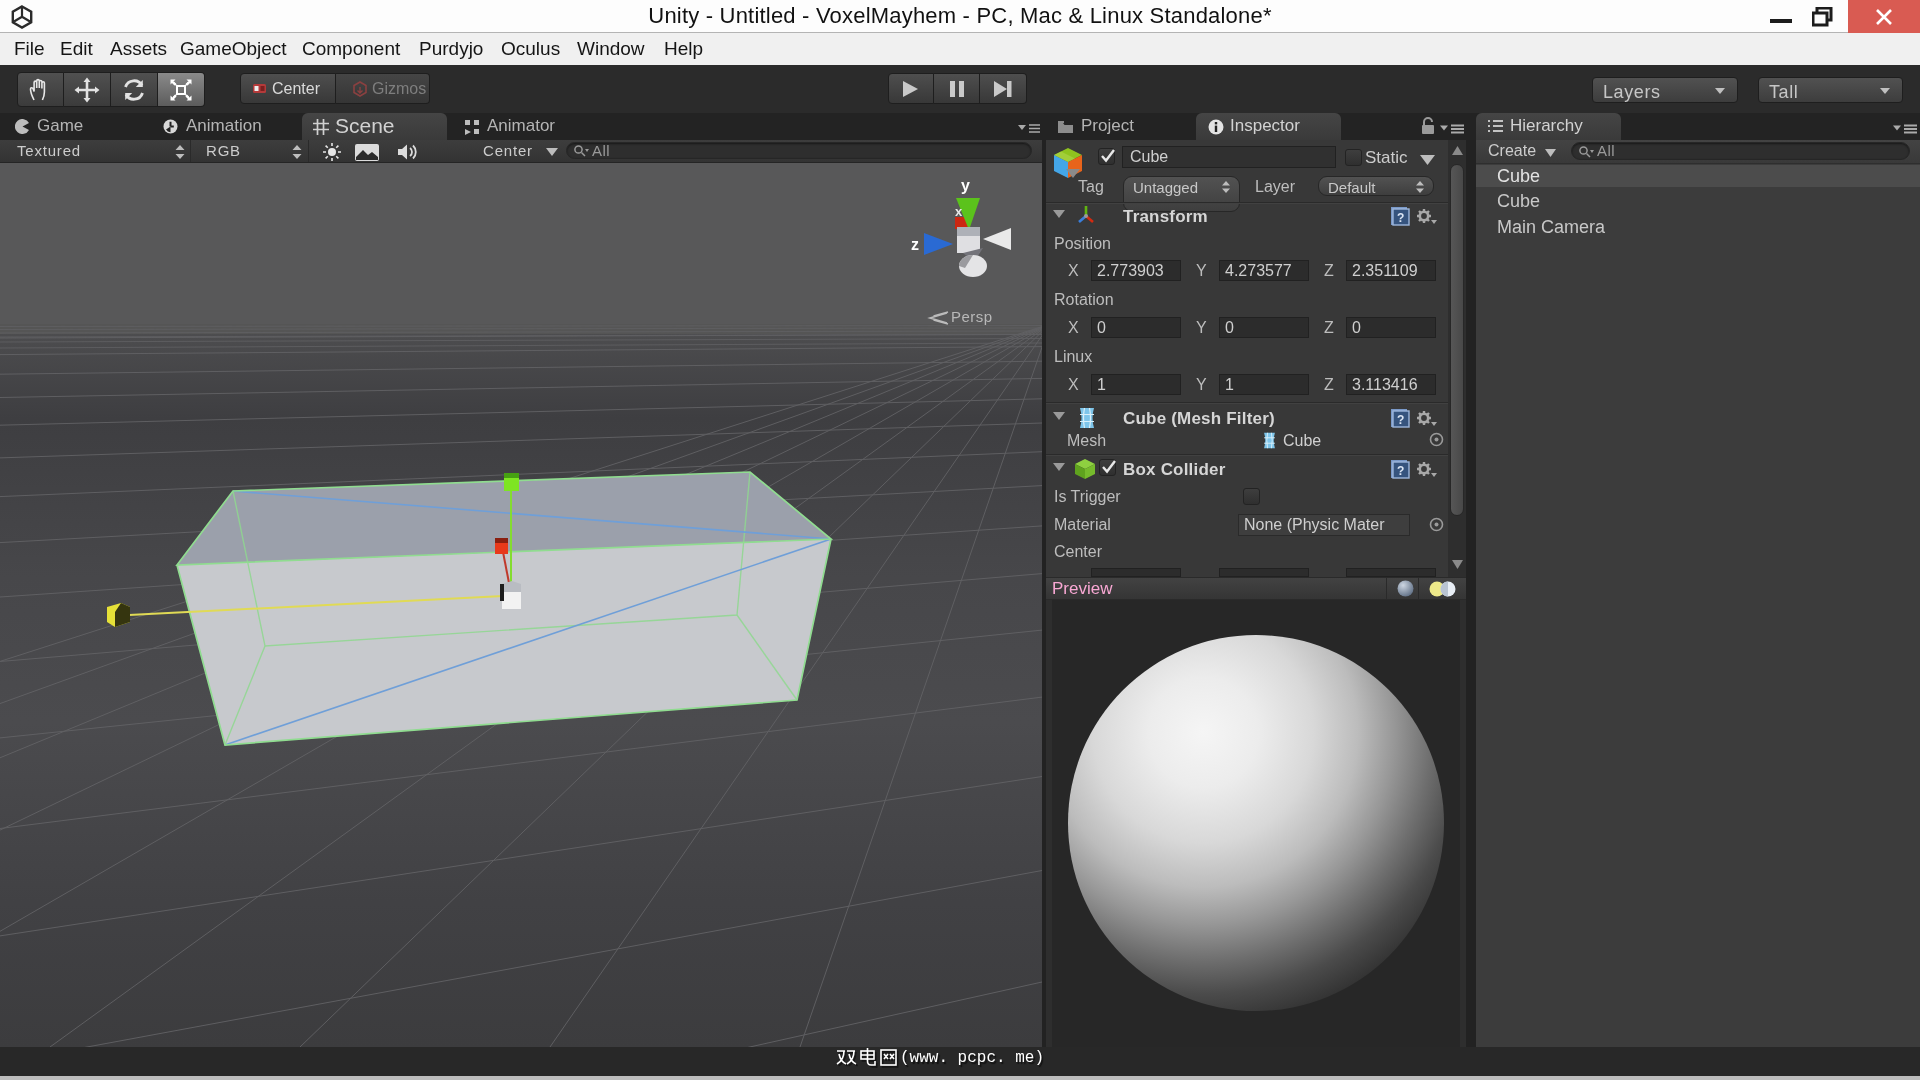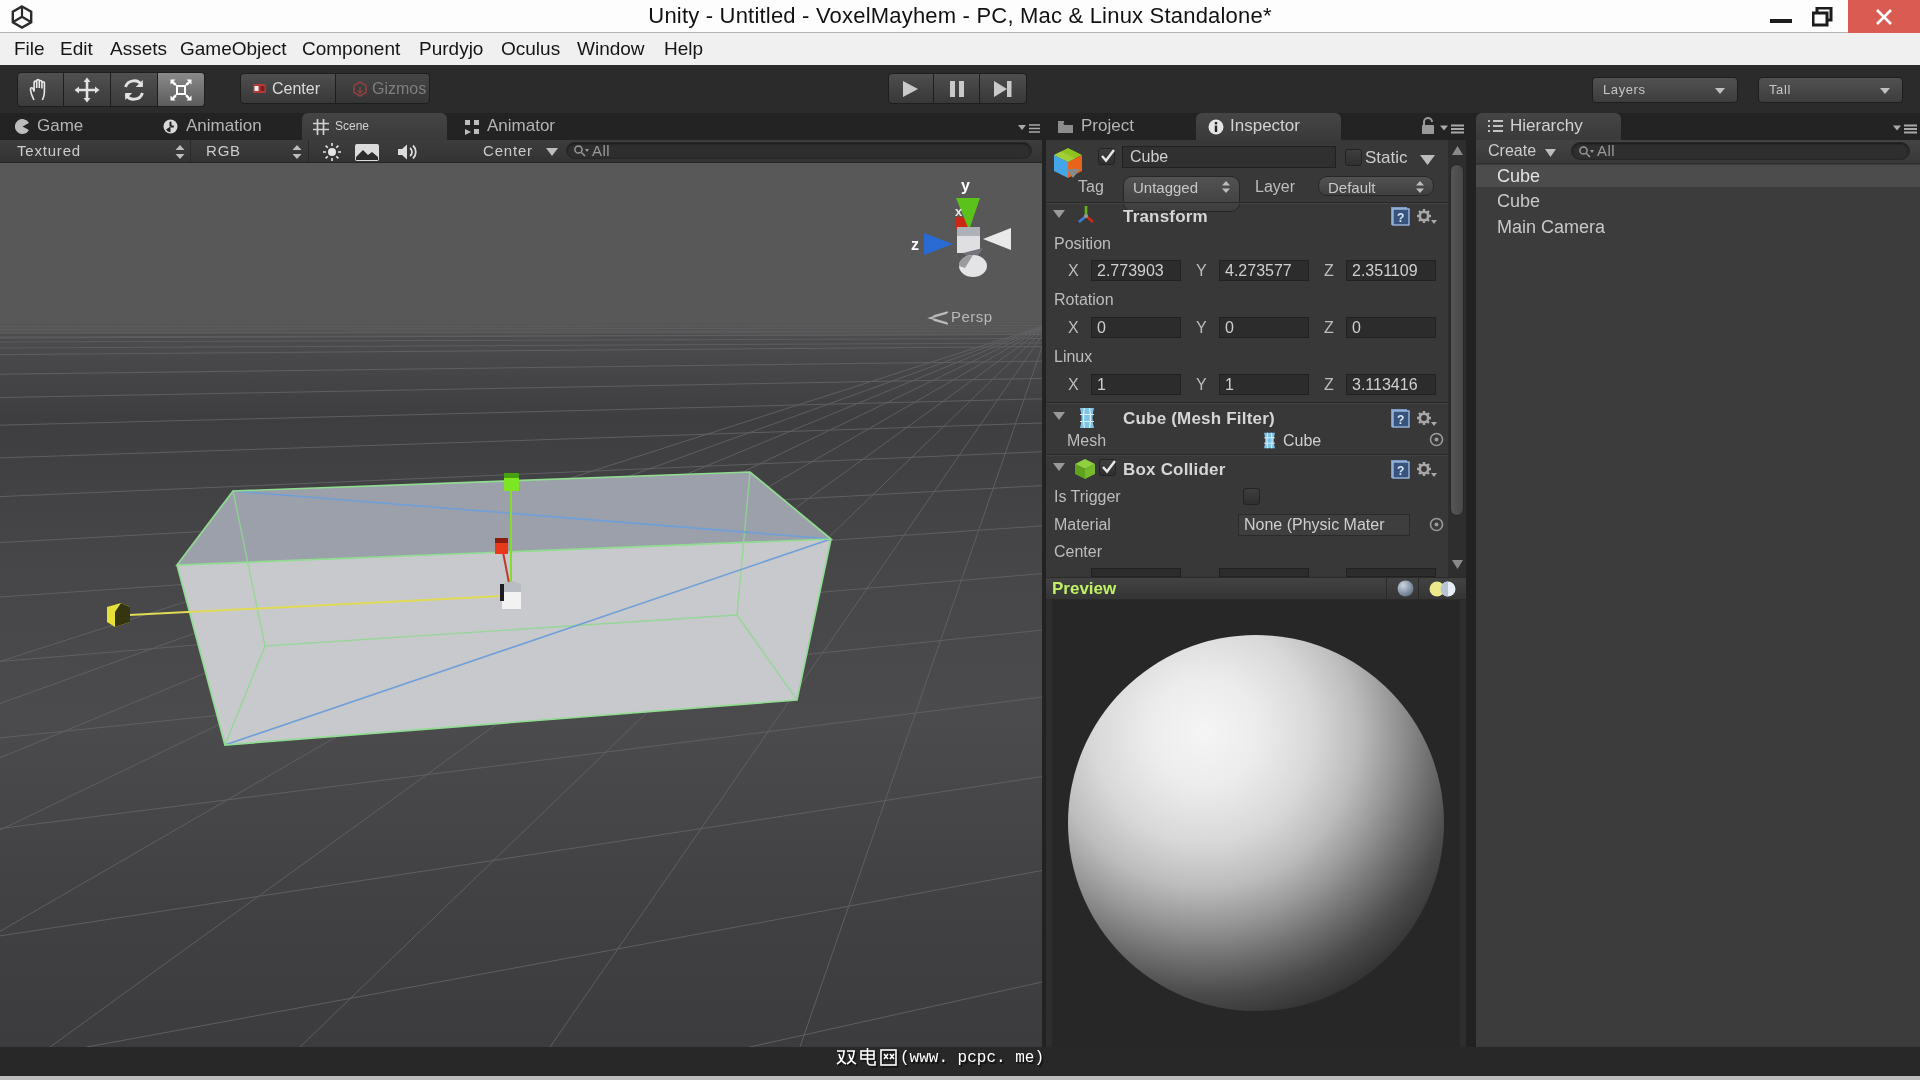--- a/index.html
+++ b/index.html
@@ -14,21 +14,21 @@
 
 #menubar{left:0;top:33px;width:1920px;height:32px;background:#f0f0f0}
 .menuitem{top:38px;font-size:19px;color:#151515}
 
 #toolbar{left:0;top:65px;width:1920px;height:48px;background:#2b2b2b}
 .tbtn{top:72px;height:35px;background:linear-gradient(#505050,#3b3b3b);border:1px solid #1e1e1e;border-left:none}
 .tbtn.first{border-left:1px solid #1e1e1e;border-radius:4px 0 0 4px}
 .tbtn.last{border-radius:0 4px 4px 0}
 .tbtn.sel{background:linear-gradient(#8a8a8a,#5c5c5c)}
 .pbtn{top:73px;height:31px;background:linear-gradient(#4e4e4e,#383838);border:1px solid #1e1e1e;border-left:none}
-.drop{top:77px;height:26px;background:linear-gradient(#515151,#3d3d3d);border:1px solid #1e1e1e;border-radius:4px;color:#c6c6c6;font-size:13px;letter-spacing:.6px}
+.drop{top:77px;height:26px;background:linear-gradient(#515151,#3d3d3d);border:1px solid #1e1e1e;border-radius:4px;color:#c6c6c6;font-size:18px;letter-spacing:.6px}
 .drop .lbl{position:absolute;left:10px;top:4px}
 .drop .arr{position:absolute;width:0;height:0;border:5px solid transparent;border-top:6px solid #c0c0c0;right:12px;top:10px}
 
 #tabstrip{left:0;top:113px;width:1920px;height:27px;background:#232323}
 .tab{top:113px;height:27px;line-height:26px;font-size:17px;color:#b4b4b4}
 .tab.active{background:linear-gradient(#454545,#3a3a3a);border-radius:6px 6px 0 0;color:#cecece}
 .tabicon{position:absolute}
 
 #scenebar{left:0;top:140px;width:1042px;height:23px;background:linear-gradient(#3d3d3d,#333333);border-bottom:1px solid #252525;color:#cccccc;font-size:15px;letter-spacing:.8px}
 .sep{position:absolute;top:0;width:1px;height:22px;background:#2a2a2a}
@@ -160,21 +160,21 @@
       <circle cx="7.5" cy="7.5" r="7" fill="#d8d8d8"></circle>
       <path d="M7.5 7.5 V2.8 M7.5 7.5 H10.8" stroke="#222" stroke-width="2" fill="none"></path>
       <path d="M7.5 7.5 L3 10.5 A5.8 5.8 0 0 0 7.5 13.3 Z" fill="#222"></path>
     </svg>
 <div class="tab abs" style="left:186px">Animation</div>
 <svg class="tabicon" style="left:312px;top:118px" width="18" height="18" viewBox="0 0 18 18">
       <g stroke="#d0d0d0" stroke-width="1.7">
         <path d="M5.5 1 V17 M11.5 1 V17 M1 5.5 H17 M1 11.5 H17"></path>
       </g>
     </svg>
-<div class="abs" style="left:335px;top:113px;height:27px;font-size:12px;color:#d2d2d2;line-height:26px">Scene</div>
+<div class="abs" style="left:335px;top:113px;height:27px;font-size:21px;color:#d2d2d2;line-height:26px">Scene</div>
 <svg class="tabicon" style="left:464px;top:119px" width="16" height="16" viewBox="0 0 16 16">
       <g fill="#bdbdbd">
         <rect x="1" y="1" width="5" height="5"></rect>
         <rect x="10" y="1" width="5" height="5"></rect>
         <rect x="10" y="10" width="5" height="5"></rect>
         <path d="M1 10 L7 13 L1 16 Z"></path>
       </g>
     </svg>
 <div class="tab abs" style="left:487px">Animator</div>
 <svg class="tabicon" style="left:1018px;top:124px" width="22" height="10" viewBox="0 0 22 10">
@@ -530,21 +530,21 @@
 <div class="abs" style="left:1448px;top:140px;width:18px;height:437px;background:#2e2e2e"></div>
 <svg class="abs" style="left:1452px;top:146px" width="11" height="9" viewBox="0 0 11 9">
       <path d="M5.5 0 L11 9 H0 Z" fill="#8a8a8a"></path>
     </svg>
 <div class="abs" style="left:1450px;top:164px;width:14px;height:352px;background:linear-gradient(90deg,#565656,#484848);border-radius:7px;border:1px solid #272727"></div>
 <svg class="abs" style="left:1452px;top:560px" width="11" height="9" viewBox="0 0 11 9">
       <path d="M5.5 9 L11 0 H0 Z" fill="#8a8a8a"></path>
     </svg>
 
 <div class="abs" style="left:1046px;top:577px;width:420px;height:23px;background:linear-gradient(#424242,#353535);border-top:1px solid #2a2a2a;border-bottom:1px solid #2a2a2a"></div>
-<div class="abs" style="left:1052px;top:579px;font-size:17px;font-weight:bold;color:#bef264">Preview</div>
+<div class="abs" style="left:1052px;top:579px;font-size:17px;font-weight:normal;color:#f9a8d4">Preview</div>
 <div class="abs" style="left:1386px;top:577px;width:1px;height:23px;background:#2a2a2a"></div>
 <div class="abs" style="left:1418px;top:577px;width:1px;height:23px;background:#2a2a2a"></div>
 <svg class="abs" style="left:1397px;top:580px" width="17" height="17" viewBox="0 0 17 17">
       <defs>
         <radialGradient id="pg" cx=".35" cy=".3" r=".8">
           <stop offset="0" stop-color="#cdd6e2"></stop>
           <stop offset="1" stop-color="#5a6a80"></stop>
         </radialGradient>
       </defs>
       <circle cx="8.5" cy="8.5" r="8" fill="url(#pg)"></circle>

